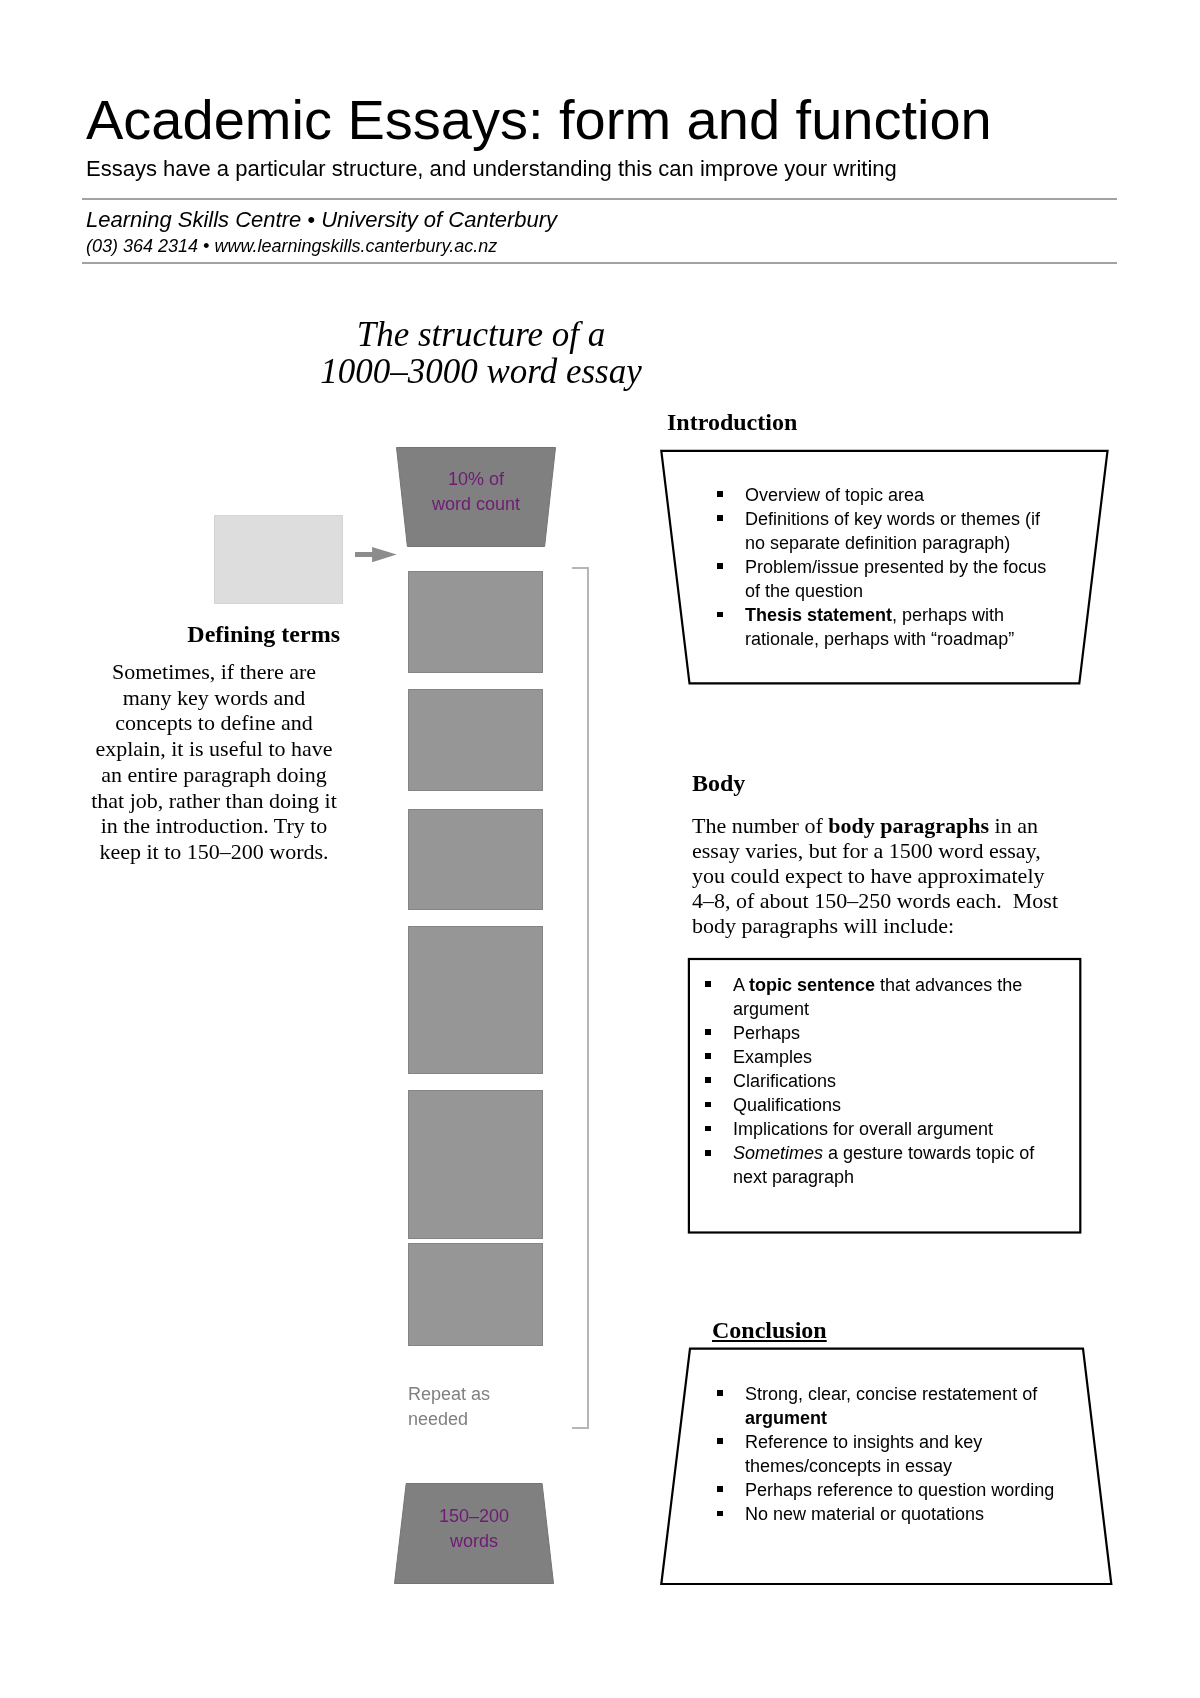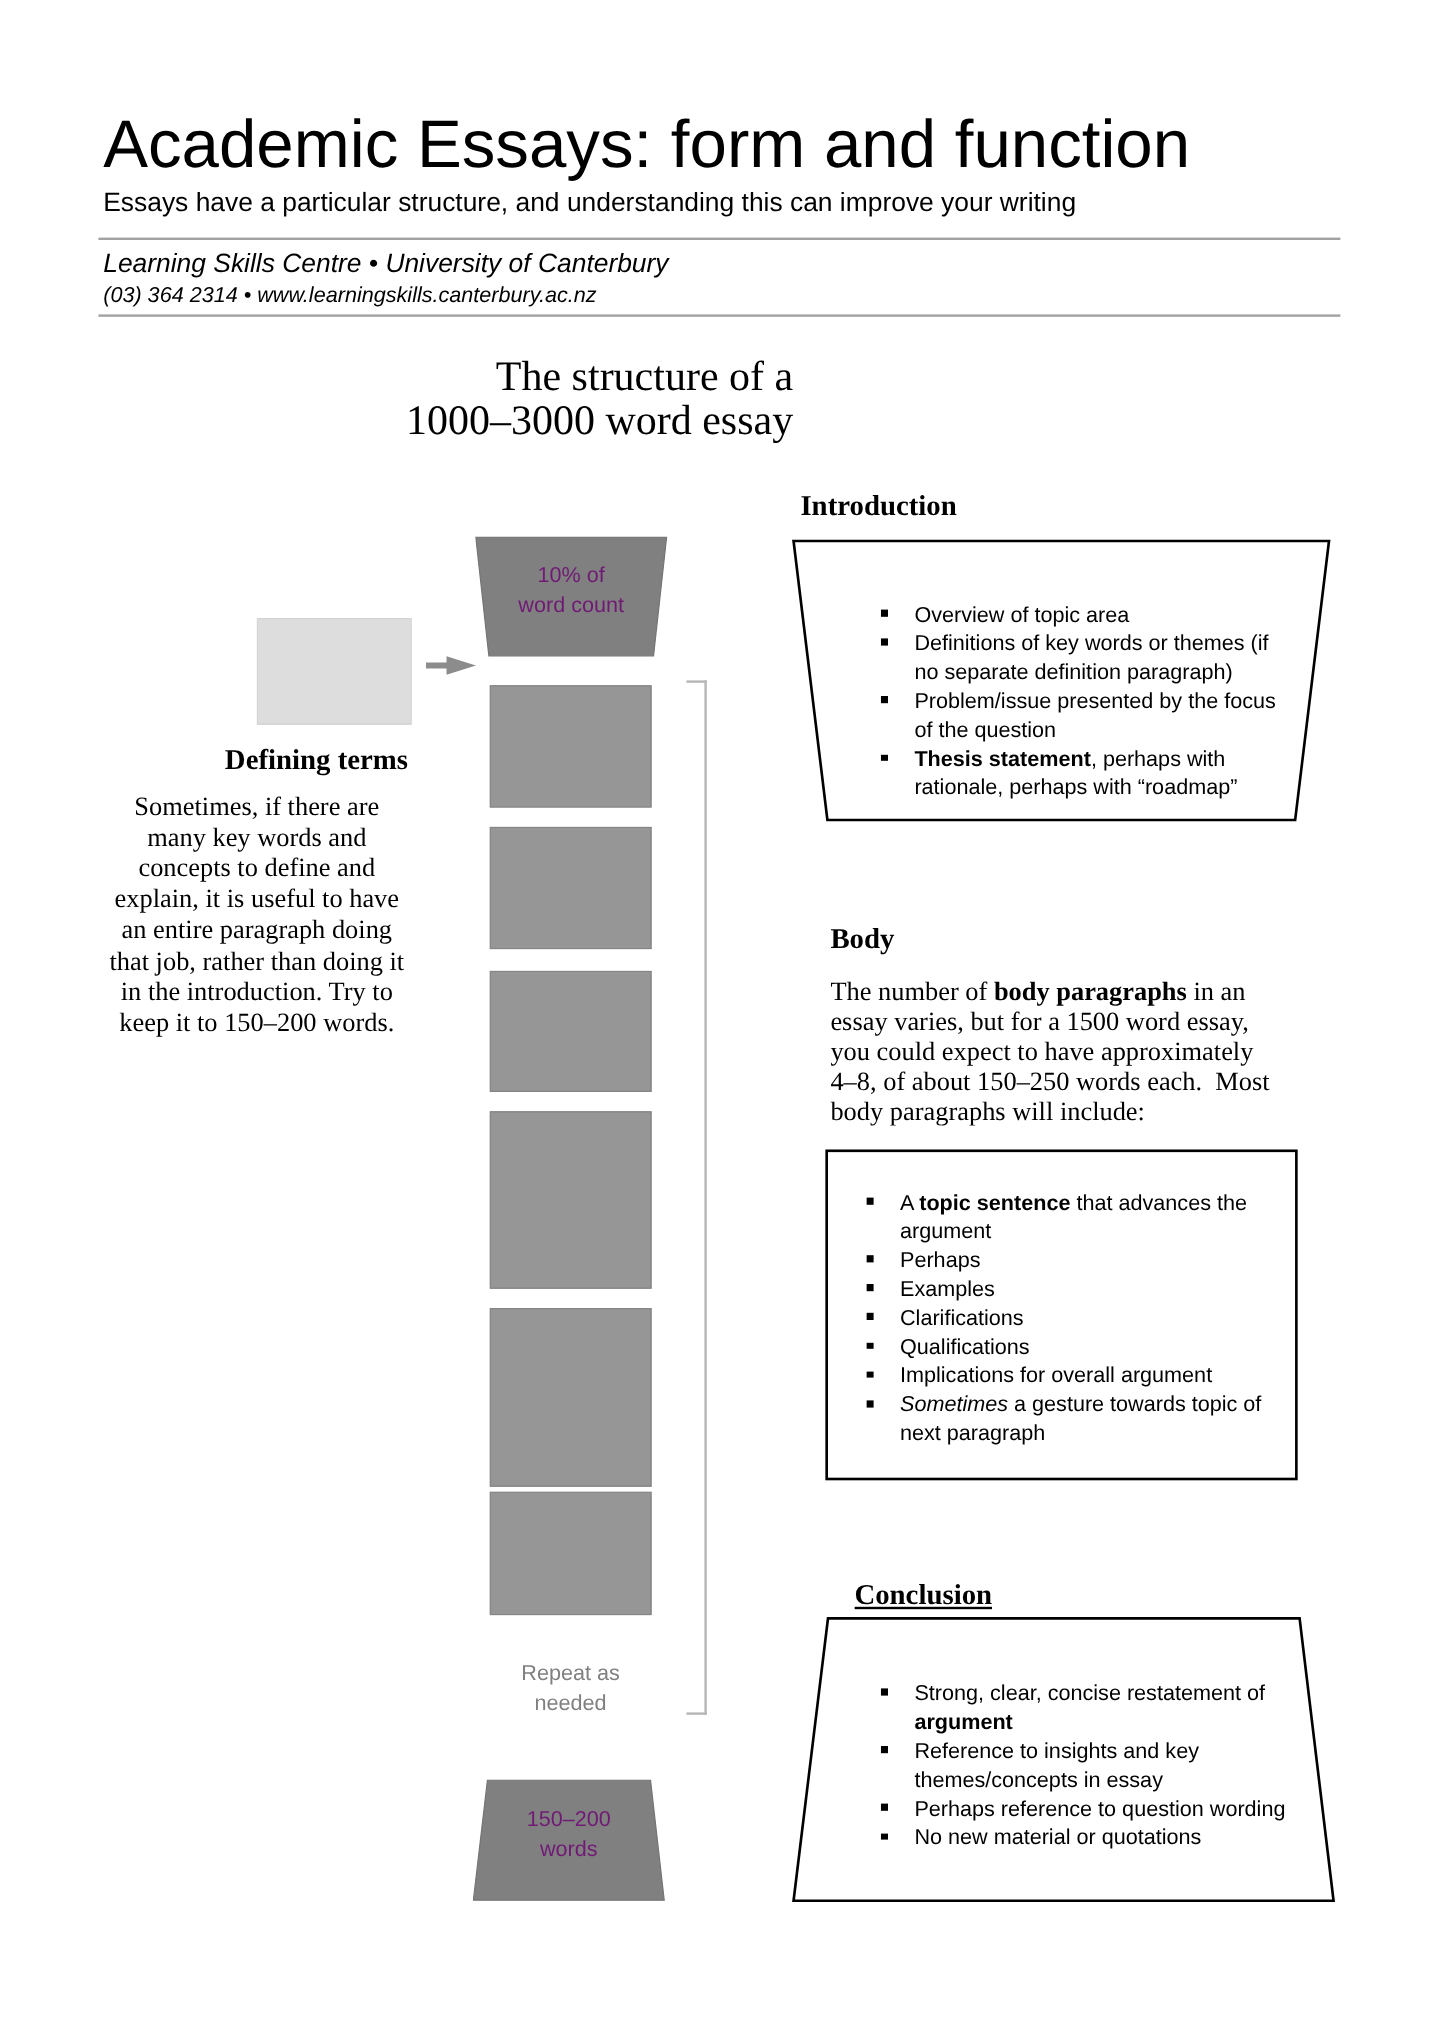--- a/index.html
+++ b/index.html
@@ -16,32 +16,32 @@
   
   #page-title{left:86px;top:92.3px;font-size:56px;line-height:56px;white-space:nowrap;}
   #page-subtitle{left:86px;top:157.5px;font-size:22px;line-height:22px;white-space:nowrap;}
   .rule{left:82px;width:1035px;height:2.4px;background:#a2a2a2;}
   #rule-1{top:197.7px;}
   #rule-2{top:261.7px;}
   #org-line{left:86px;top:208.5px;font-size:22px;line-height:22px;font-style:italic;white-space:nowrap;}
   #contact-line{left:86px;top:237.3px;font-size:18px;line-height:18px;font-style:italic;white-space:nowrap;}
 
   
-  #diagram-title{left:301px;top:296px;width:360px;text-align:right;
-       font-family:"Liberation Serif",serif;font-size:35px;line-height:36.5px;}
+  #diagram-title{left:301px;top:317px;width:360px;text-align:center;
+       font-family:"Liberation Serif",serif;font-size:35px;line-height:36.5px;font-style:italic;}
 
   
   .shape-label{position:absolute;text-align:center;color:#701a75;
      font-size:18px;line-height:24.7px;}
   #top-shape-label{left:396px;top:467px;width:160px;}
   #bottom-shape-label{left:394px;top:1504px;width:160px;}
   .body-block{position:absolute;left:408px;width:135px;background:#969696;
      box-shadow:inset 0 0 0 1px #858585;}
 
-  #repeat-label{left:408px;top:1382px;width:135px;text-align:center;color:#808080;
+  #repeat-label{left:408px;top:1382px;width:135px;text-align:left;color:#808080;
      font-size:18px;line-height:24.8px;}
 
   #bracket{left:572px;top:566.7px;width:15px;height:858.5px;
      border-top:2px solid #b6b6b6;border-right:2px solid #b6b6b6;border-bottom:2px solid #b6b6b6;}
 
   
   #defining-box{left:214px;top:515px;width:129px;height:89px;background:#dddddd;
      box-shadow:inset 0 0 0 1px #d4d4d4;}
   #arrow-svg{left:355px;top:546px;}
   #defining-title{left:88px;top:622px;width:252px;text-align:right;
@@ -49,21 +49,21 @@
   #defining-text{left:88px;top:659px;width:252px;text-align:center;
      font-family:"Liberation Serif",serif;font-size:22px;line-height:25.7px;}
 
   
   .sec-head{position:absolute;font-family:"Liberation Serif",serif;font-weight:bold;
      font-size:24px;line-height:24px;white-space:nowrap;}
   #intro-head{left:667px;top:410px;}
   #body-head{left:692px;top:771px;}
   #concl-head{left:712px;top:1318px;text-decoration:underline;}
 
-  ul.bullets{margin:17px;padding:0;list-style:none;font-size:18px;line-height:24.05px;}
+  ul.bullets{margin:0;padding:0;list-style:none;font-size:18px;line-height:24.05px;}
   ul.bullets li{position:relative;padding-left:28px;margin:0;}
   ul.bullets li:before{content:"";position:absolute;left:0.2px;top:8.3px;width:5.8px;height:5.9px;background:#000;}
 
   #intro-bullets{left:717px;top:483px;width:338px;}
   #body-bullets{left:705px;top:973px;width:338px;}
   #concl-bullets{left:717px;top:1382px;width:338px;}
 
   #body-para{left:692px;top:812.5px;width:374px;white-space:pre-wrap;
      font-family:"Liberation Serif",serif;font-size:22px;line-height:25.05px;}
 

